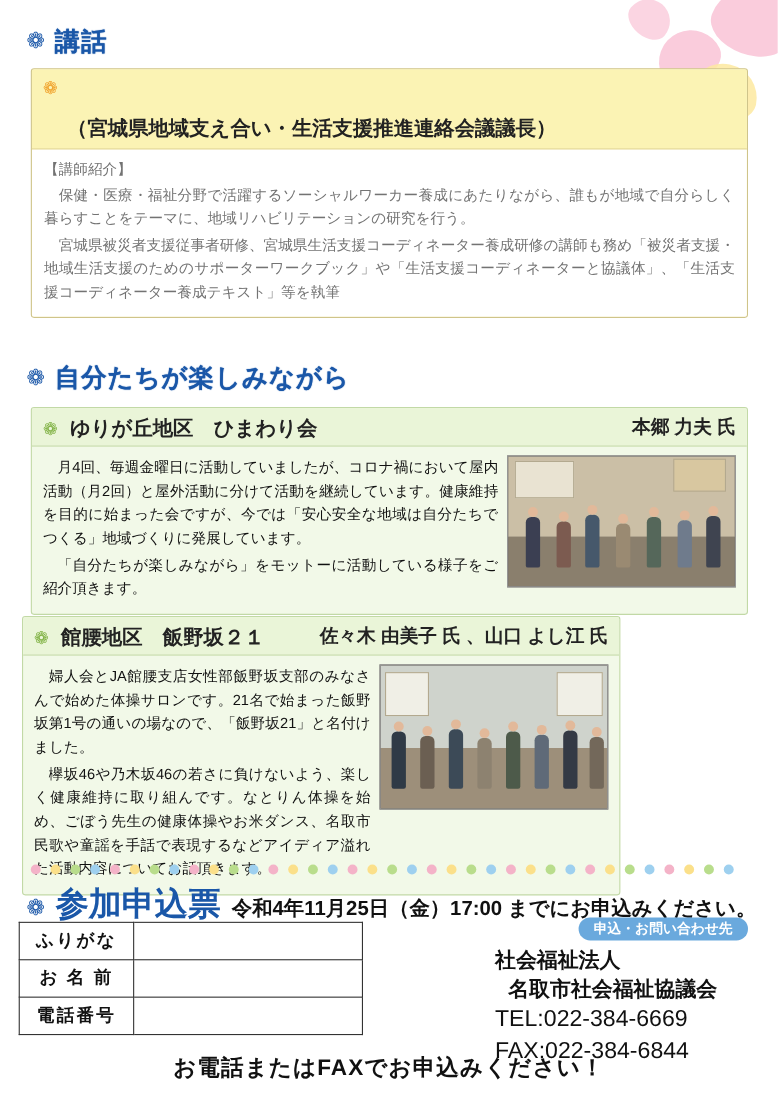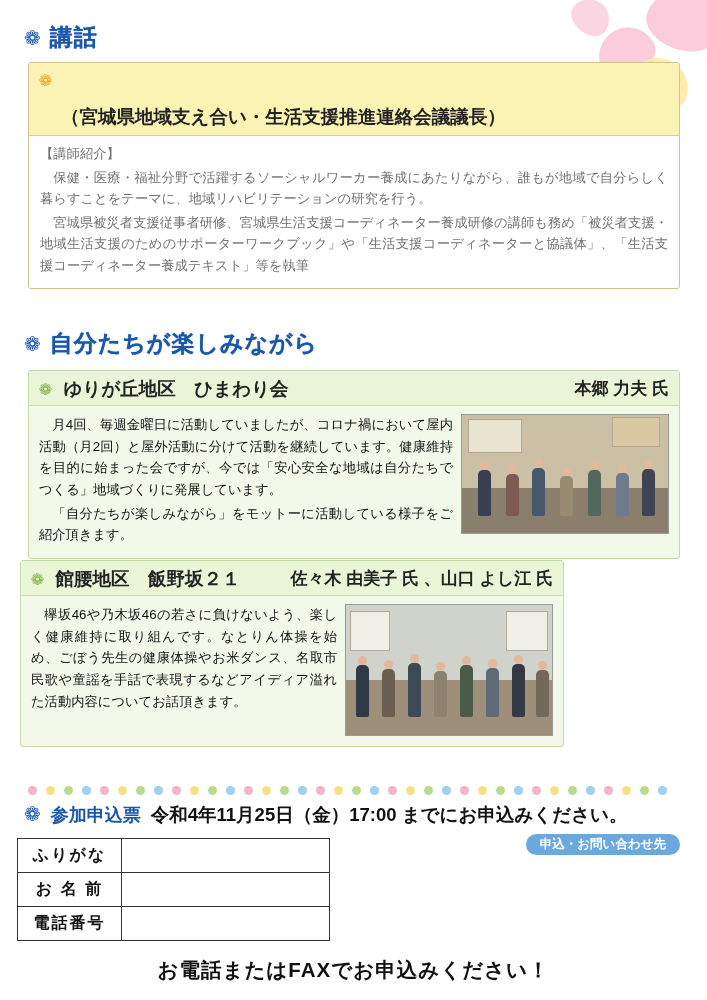--- a/index.html
+++ b/index.html
@@ -72,21 +72,21 @@
   .ph-wall { position:absolute; left:0; right:0; top:0; height:62%; background:#cbbfa6; }
   .ph-win { position:absolute; background:#e9e3d2; border:1px solid #b3a98f; }
   .fig { position:absolute; bottom:14%; width:13px; border-radius:5px 5px 2px 2px; }
   .fig:after { content:""; position:absolute; top:-9px; left:2px; width:9px; height:9px; border-radius:50%; background:#e2b99a; }
 
   .dots-row { display:flex; gap:9px; padding:0 6px; }
   .dot { width:9px; height:9px; border-radius:50%; }
 
   
   .apply-head { display:flex; align-items:baseline; gap:10px; }
-  .apply-head .t1 { color:#1a57a8; font-weight:bold; font-size:18px; }
+  .apply-head .t1 { color:#1a57a8; font-weight:bold; font-size:30px; }
   .apply-head .t2 { color:#111; font-weight:bold; font-size:18.5px; }
 
   table.form { border-collapse:collapse; }
   table.form td { border:1.6px solid #333; height:34px; }
   td.lab { width:104px; text-align:center; font-size:16px; font-weight:bold; color:#111; letter-spacing:2px; }
   td.val { width:208px; }
 
   .contact-badge {
     background:#6aa9dd; color:#fff; font-size:12.5px; font-weight:bold;
     border-radius:11px; padding:2px 14px; display:inline-block;
@@ -167,20 +167,21 @@
 <div class="card act" style="position:absolute;left:20px;top:560px;width:544px;">
   <div class="title-row">
     <div class="ttl">
       <span class="fl">❁</span>
       <span>館腰地区　飯野坂２１</span>
     </div>
     <div class="who">佐々木 由美子 氏 、山口 よし江 氏</div>
   </div>
   <div class="act-inner">
     <div class="act-text">
+      <p class="indent">婦人会とJA館腰支店女性部飯野坂支部のみなさんで始めた体操サロンです。21名で始まった飯野坂第1号の通いの場なので、「飯野坂21」と名付けました。</p>
       <p class="indent">欅坂46や乃木坂46の若さに負けないよう、楽しく健康維持に取り組んです。なとりん体操を始め、ごぼう先生の健康体操やお米ダンス、名取市民歌や童謡を手話で表現するなどアイディア溢れた活動内容についてお話頂きます。</p>
     </div>
     <div class="photo ph2">
       <div class="ph-wall" style="height:58%;background:#cfd3cc;"></div>
       <div class="ph-floor" style="height:42%;background:#9d8f7a;"></div>
       <div class="ph-win" style="left:4px;top:6px;width:40px;height:40px;background:#f0efe6;"></div>
       <div class="ph-win" style="left:160px;top:6px;width:42px;height:40px;background:#f0efe6;"></div>
       <div class="fig" style="left:10px;height:52px;background:#2f3a46;"></div>
       <div class="fig" style="left:36px;height:48px;background:#6b5f52;"></div>
       <div class="fig" style="left:62px;height:54px;background:#3c4a57;"></div>
@@ -252,15 +253,21 @@
     <td class="lab">電話番号</td>
     <td class="val"></td>
   </tr>
 </tbody>
   </table>
 
 <div style="position:absolute;left:430px;top:834px;width:250px;text-align:left;">
   <div style="text-align:right;">
     <span class="contact-badge">申込・お問い合わせ先</span>
   </div>
+  <div class="contact-lines" style="margin-top:6px;padding-left:20px;">
+    <div class="org">社会福祉法人</div>
+    <div class="org" style="padding-left:12px;">名取市社会福祉協議会</div>
+    <div class="tel">TEL:022-384-6669</div>
+    <div class="tel">FAX:022-384-6844</div>
+  </div>
 </div>
 
 <div class="footer-note" style="position:absolute;left:0;right:0;top:956px;">お電話またはFAXでお申込みください！</div>
 
 </body></html>

